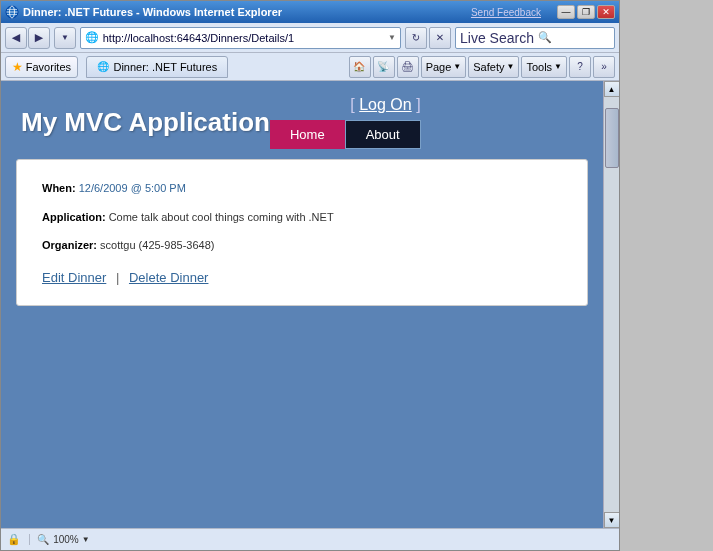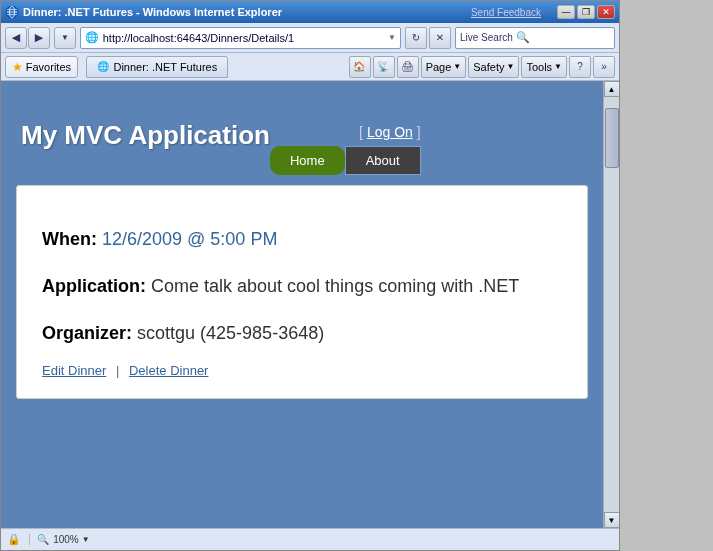--- a/index.html
+++ b/index.html
@@ -23,21 +23,21 @@
     
     .address-bar-row { background: #dce6f5; height: 30px; display: flex; align-items: center; padding: 2px 4px; gap: 4px; border-bottom: 1px solid #b0b8c8; }
     .nav-btn { width: 22px; height: 22px; background: linear-gradient(to bottom, #f0f4fa, #d0d8e8); border: 1px solid #9aa8be; border-radius: 3px; cursor: pointer; display: flex; align-items: center; justify-content: center; font-size: 11px; color: #336; }
     .nav-btn-group { display: flex; gap: 1px; }
     .address-box { flex: 1; height: 22px; display: flex; align-items: center; background: white; border: 1px solid #7a9abf; border-radius: 2px; padding: 0 4px; font-size: 11px; color: #000033; gap: 4px; }
     .address-text { flex: 1; font-size: 11px; }
     .address-go-btn { width: 22px; height: 22px; background: linear-gradient(to bottom, #f0f4fa, #d0d8e8); border: 1px solid #9aa8be; border-radius: 2px; cursor: pointer; display: flex; align-items: center; justify-content: center; font-size: 10px; color: #336; }
     .refresh-stop { display: flex; gap: 2px; }
     .search-box { width: 160px; height: 22px; display: flex; align-items: center; background: white; border: 1px solid #7a9abf; border-radius: 2px; padding: 0 4px; gap: 4px; }
     .search-icon-btn { cursor: pointer; font-size: 11px; color: #336; }
-    .live-search-label { font-size: 10px; color: #336; }
+    .live-search-label { font-size: 14px; color: #336; }
 
     
     .toolbar-row { background: #dce6f5; height: 28px; display: flex; align-items: center; padding: 0 4px; gap: 4px; border-bottom: 1px solid #b0b8c8; }
     .favorites-btn { display: flex; align-items: center; gap: 3px; font-size: 11px; color: #000; cursor: pointer; padding: 2px 6px; background: linear-gradient(to bottom, #f8f8ff, #e0e8f4); border: 1px solid #9aa8be; border-radius: 3px; height: 22px; }
     .fav-star { color: #ffa500; font-size: 12px; }
     .tab-bar { display: flex; gap: 0; margin-left: 4px; }
     .tab { height: 22px; padding: 0 10px; display: flex; align-items: center; font-size: 11px; background: linear-gradient(to bottom, #e8f0fa, #d0dcf0); border: 1px solid #9aa8be; border-radius: 3px 3px 0 0; cursor: pointer; gap: 4px; }
     .tab-ie-icon { font-size: 10px; color: #1a6abf; }
     .toolbar-icons { display: flex; gap: 2px; margin-left: auto; }
     .toolbar-icon-btn { width: 22px; height: 22px; background: linear-gradient(to bottom, #f0f4fa, #d0d8e8); border: 1px solid #9aa8be; border-radius: 2px; cursor: pointer; display: flex; align-items: center; justify-content: center; font-size: 10px; color: #336; }
@@ -49,32 +49,32 @@
     .page-content { flex: 1; overflow-y: auto; padding: 0; }
     .scrollbar { width: 16px; background: #e0e8f0; border-left: 1px solid #aab; display: flex; flex-direction: column; align-items: center; }
     .scrollbar-btn { width: 16px; height: 16px; background: linear-gradient(to bottom, #e8f0f8, #c8d8e8); border: 1px solid #999; display: flex; align-items: center; justify-content: center; font-size: 8px; cursor: pointer; }
     .scrollbar-track { flex: 1; width: 16px; background: #d0d8e0; position: relative; }
     .scrollbar-thumb { width: 14px; height: 60px; background: linear-gradient(to right, #c0c8d8, #a8b8cc); border: 1px solid #889; border-radius: 2px; margin: 1px auto; position: absolute; top: 10px; left: 1px; }
 
     
     .app-header { background: #5b83b5; padding: 15px 20px 10px 20px; display: flex; align-items: center; justify-content: flex-start; }
     .app-title { color: white; font-size: 26px; font-weight: bold; text-shadow: 1px 1px 2px rgba(0,0,0,0.3); }
     .header-right { display: flex; flex-direction: column; align-items: flex-end; gap: 6px; }
-    .log-on-link { color: white; font-size: 14px; margin-top: 28px; }
+    .log-on-link { color: white; font-size: 16px; }
     .log-on-bracket { color: #cce; }
     .log-on-text { color: white; text-decoration: underline; cursor: pointer; }
     .nav-buttons { display: flex; gap: 0; }
     .nav-tab { padding: 6px 20px; font-size: 13px; cursor: pointer; border: none; font-weight: normal; }
-    .nav-tab-home { background: #4d7c0f; color: white; border-radius: 10px; }
-    .nav-tab-about { background: #404040; color: white; border: 1px solid #7aa0c8; }
+    .nav-tab-home { background: #be185d; color: white; }
+    .nav-tab-about { background: #0f172a; color: white; border: 1px solid #7aa0c8; }
 
     
     .dinner-card { background: white; margin: 0 15px 15px 15px; padding: 20px 25px; border-radius: 3px; border: 1px solid #ccc; }
     .dinner-title { font-size: 18px; font-weight: bold; color: #333; margin-bottom: 16px; }
-    .detail-row { margin-bottom: 12px; font-size: 18px; color: #333; line-height: 1.5; margin-top: 20px; }
+    .detail-row { margin-bottom: 12px; font-size: 11px; color: #333; line-height: 1.5; }
     .detail-label { font-weight: bold; color: #000; }
     .detail-value { color: #336699; }
     .detail-value-dark { color: #333; }
     .detail-actions { margin-top: 16px; }
     .action-link { color: #336699; text-decoration: underline; cursor: pointer; font-size: 13px; }
     .action-separator { color: #666; margin: 0 6px; }
 
     
     .status-bar { height: 22px; background: #dce6f5; border-top: 1px solid #b0b8c8; display: flex; align-items: center; padding: 0 6px; gap: 8px; font-size: 10px; color: #333; }
     .status-icon { font-size: 11px; }

